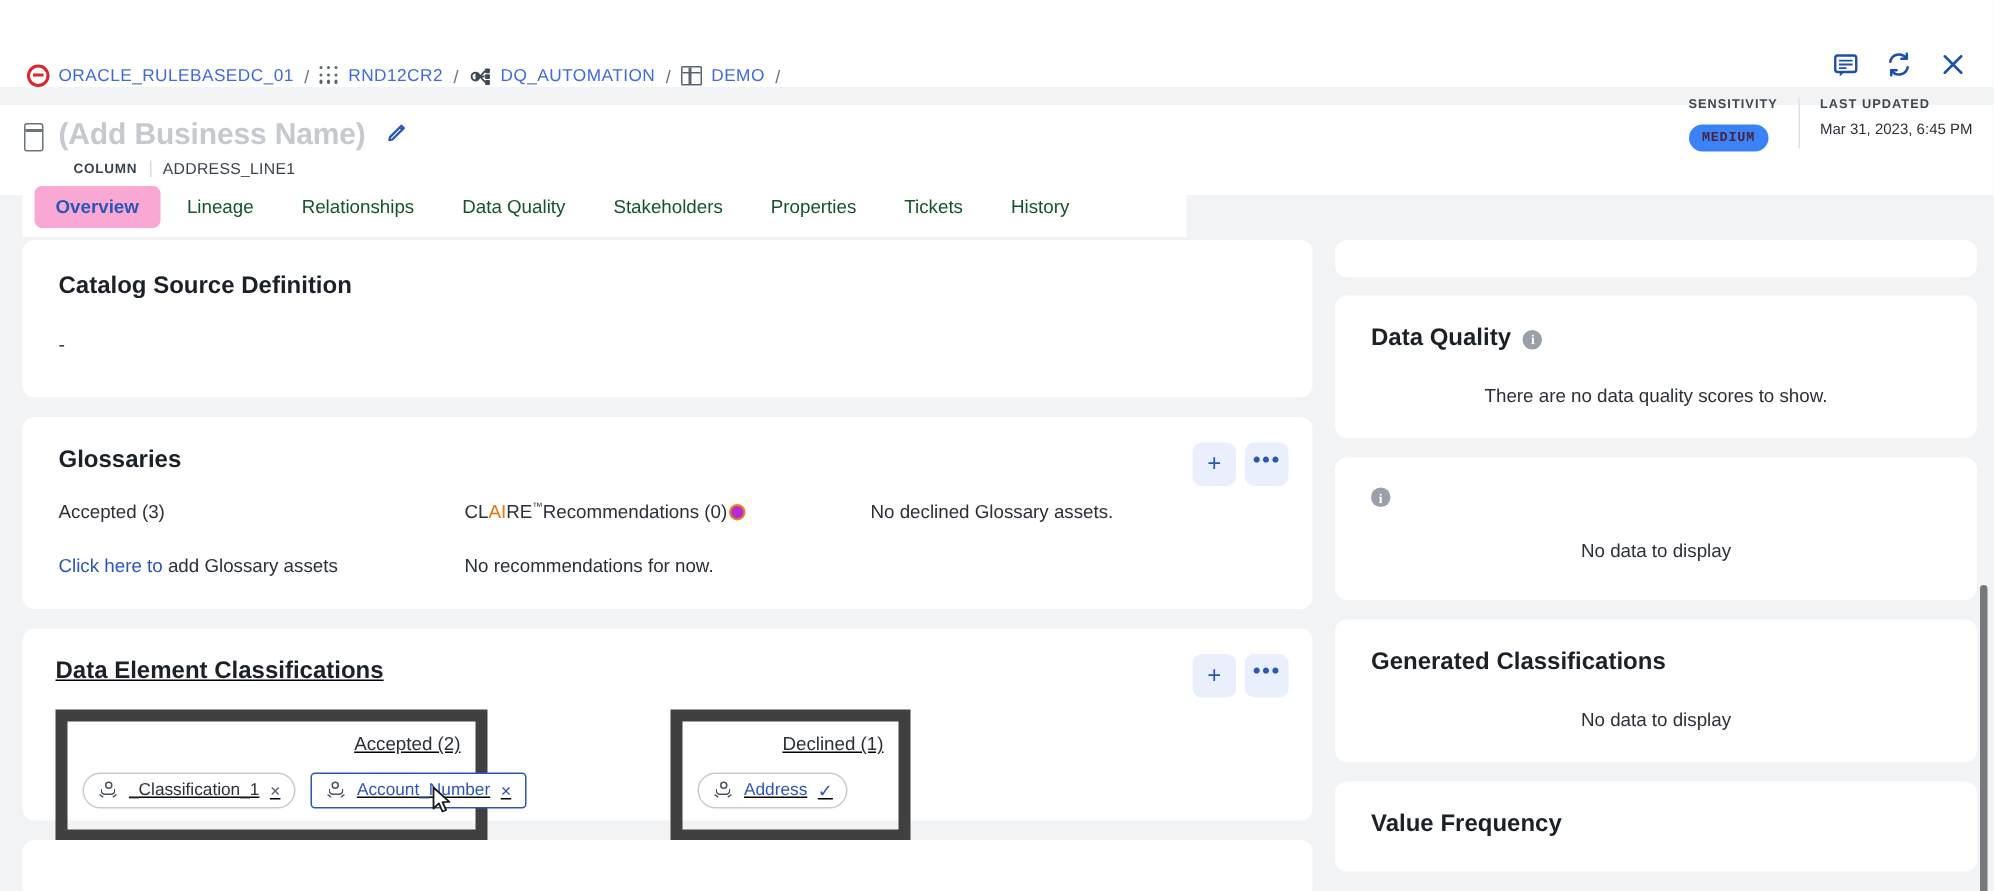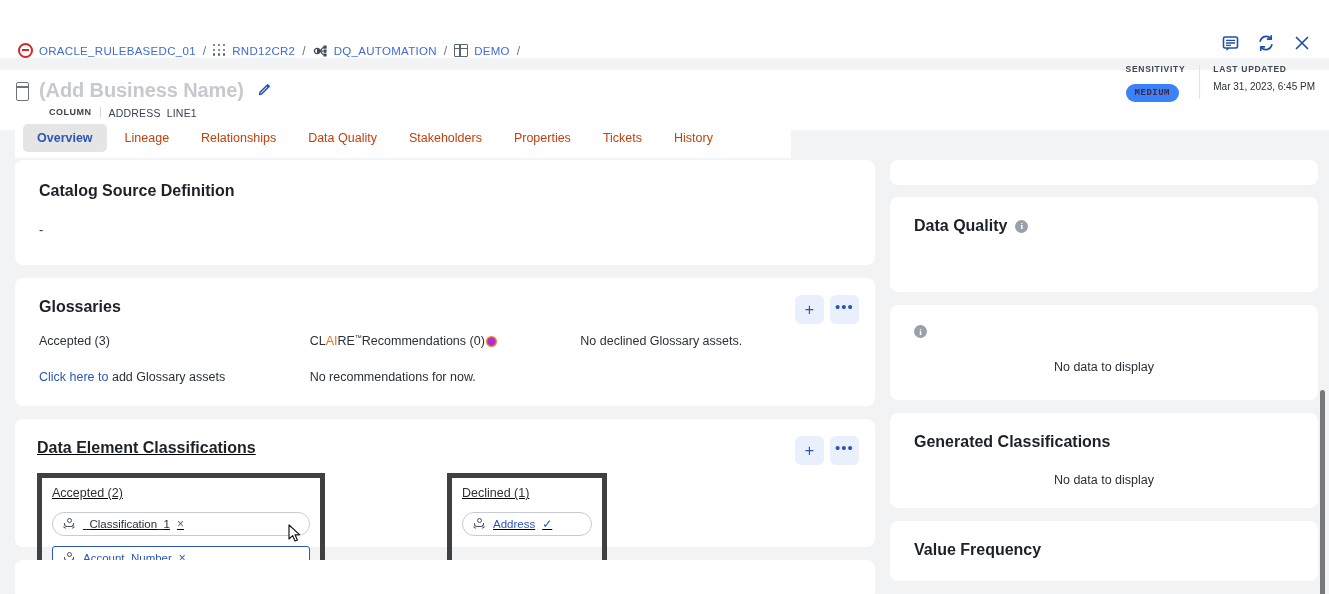--- a/index.html
+++ b/index.html
@@ -101,24 +101,24 @@
     content:""; position:absolute; left:0; top:1px; width:1px; height:34px; background:#dfe2e7;
   }
 
   
   .tabs {
     position: absolute; left: 15px; top: 118px; width: 776px; height: 40px;
     background: #fff; border-radius: 7px 7px 0 0;
     display: flex; align-items: center; padding: 0 8px;
   }
   .tab {
-    font-size: 12.5px; color: #c2410c; padding: 7px 14px; border-radius: 5px;
+    font-size: 12.5px; color: #14532d; padding: 7px 14px; border-radius: 5px;
     white-space: nowrap; margin-right: 4px;
   }
-  .tab.active { background: #e5e5e5; color: #2b56b8; font-weight: bold; }
+  .tab.active { background: #f9a8d4; color: #2b56b8; font-weight: bold; }
 
   
   .main { position: absolute; left: 0; top: 160px; width: 1329px; height: 434px; overflow: hidden; }
   .left-col { position: absolute; left: 15px; top: 0; width: 860px; }
   .right-col { position: absolute; left: 890px; top: 0; width: 428px; }
 
   .card { background: #fff; border-radius: 8px; margin-bottom: 13px; position: relative; }
   .card-title { font-size: 16px; font-weight: bold; color: #1c2128; }
   .card-pad { padding: 22px 24px; }
 
@@ -141,25 +141,25 @@
   .claire .ai { color: #e8740c; }
   .claire sup { font-size: 7px; }
   .claire-dot {
     display: inline-block; width: 11px; height: 11px; border-radius: 50%;
     background: radial-gradient(circle at 50% 50%, #b32bd6 0%, #b32bd6 45%, #f0860f 60%, #f0860f 100%);
     margin-left: 1px; vertical-align: -1px;
   }
 
   
   .cls-cols { display: flex; margin-top: 16px; }
-  .cls-box { border: 5px solid #404040; padding: 8px 10px 14px 10px; }
+  .cls-box { border: 8px solid #404040; padding: 8px 10px 14px 10px; text-align: right; }
   .cls-box.accepted { width: 288px; }
   .cls-box.declined { width: 160px; margin-left: 122px; }
   .cls-head { font-size: 12.5px; color: #2b3038; margin-bottom: 12px; }
-  .chips { display: flex; gap: 10px; flex-direction: column; }
+  .chips { display: flex; gap: 10px; }
   .chip {
     display: flex; align-items: center; gap: 7px;
     border: 1px solid #c7ccd4; border-radius: 13px;
     padding: 4px 9px; background: #fff; font-size: 11.5px; color: #2b3038;
     white-space: nowrap;
   }
   .chip.hover { border: 1.6px solid #2b56b8; border-radius: 3px; color: #2b56b8; }
   .chip.declined-chip { color: #2b56b8; }
   .chip-x { color: #5b6472; font-size: 12px; }
   .chip.hover .chip-x { color: #2b56b8; }
@@ -411,20 +411,21 @@
 
   <div class="right-col">
 
     <div class="r-card" style="height:25px;padding:0;margin-bottom:12px;"></div>
 
     <div class="r-card" style="height:95px;">
       <div class="r-title">
         <span>Data Quality</span>
         <span class="info-ic">i</span>
       </div>
+      <div class="r-empty">There are no data quality scores to show.</div>
     </div>
 
     <div class="r-card" style="height:95px;">
       <div class="r-title">
         <span class="info-ic">i</span>
       </div>
       <div class="r-empty">No data to display</div>
     </div>
 
     <div class="r-card" style="height:95px;">

